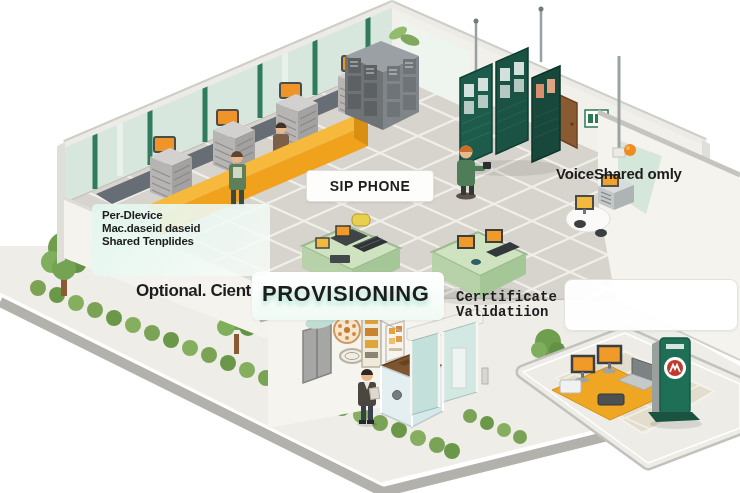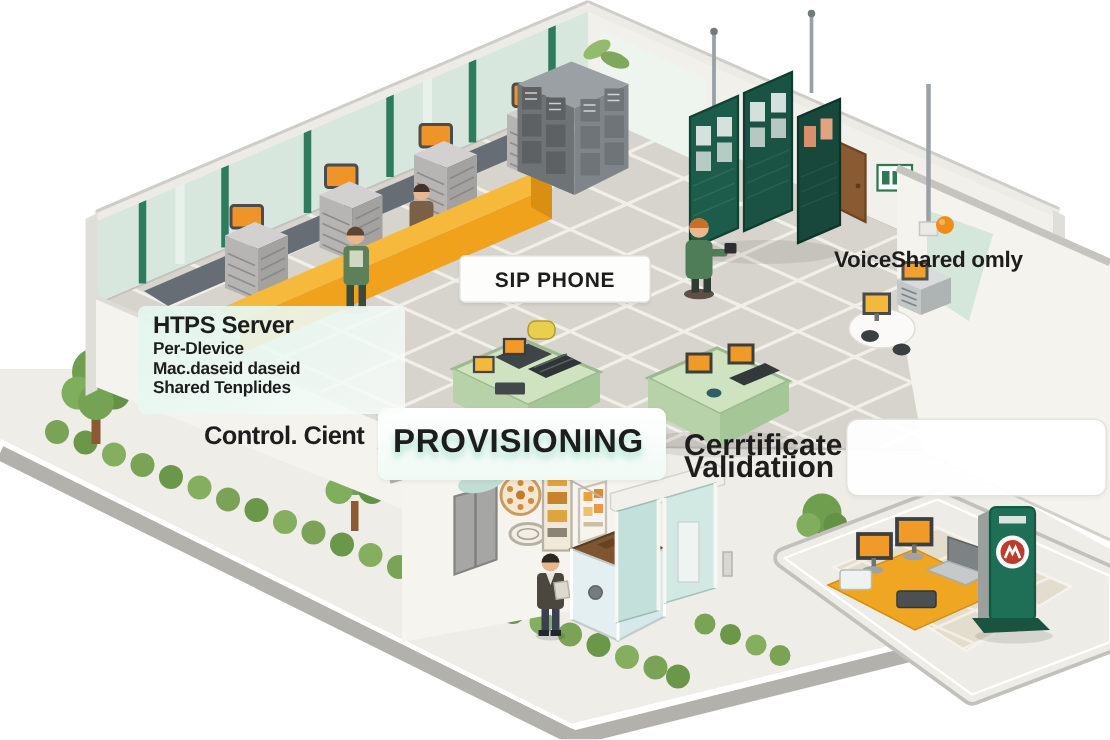--- a/index.html
+++ b/index.html
@@ -13,21 +13,21 @@
   .prov-panel{position:absolute;left:252px;top:272px;width:192px;height:48px;border-radius:6px;
            background:linear-gradient(#ffffff,#f0faf5);box-shadow:0 1px 3px rgba(0,0,0,.06);}
   .lbl-prov{left:262px;top:281px;font-size:22px;letter-spacing:.5px;
            text-shadow:0 4px 5px rgba(110,205,175,.55);}
   .server-panel{position:absolute;left:92px;top:204px;width:178px;height:72px;border-radius:5px;
            background:linear-gradient(135deg,rgba(226,246,238,.95),rgba(249,253,251,.82));
            padding:5px 10px;box-sizing:border-box;}
   .server-title{font-size:16px;font-weight:bold;letter-spacing:-.3px;}
   .server-line{font-size:11.5px;font-weight:bold;line-height:13px;letter-spacing:-.2px;}
   .lbl-optional{left:136px;top:281px;font-size:17px;letter-spacing:-.4px;}
-  .lbl-cert{left:456px;top:290px;font-size:20px;line-height:15px;}
+  .lbl-cert{left:456px;top:290px;font-size:14px;line-height:15px;font-family:Liberation Mono, monospace;}
   .acl-box{position:absolute;left:564px;top:279px;width:174px;height:52px;border-radius:8px;
            background:rgba(255,255,255,.95);border:1px solid #e4e2dc;
            box-shadow:0 1px 3px rgba(0,0,0,.05);padding:8px 0 0 12px;box-sizing:border-box;}
   .acl-line{font-size:14px;font-weight:bold;line-height:17px;}
   .lbl-voice{left:556px;top:165px;font-size:15px;display:flex;letter-spacing:-.2px;}
 </style>
 </head>
 <body>
 
 <div id="stage">
@@ -416,27 +416,26 @@
 
   <line x1="336" y1="296" x2="402" y2="332" stroke="#b9b6b1" stroke-width="1.3"></line>
 </svg>
 
 <div class="lbl lbl-sip">SIP PHONE</div>
 
 <div class="prov-panel"></div>
 <div class="lbl lbl-prov">PROVISIONING</div>
 
 <div class="server-panel">
-  <div class="server-title">HTPS Server</div>
   <div class="server-line">Per-Dlevice</div>
   <div class="server-line">Mac.daseid daseid</div>
   <div class="server-line">Shared Tenplides</div>
 </div>
 
-<div class="lbl lbl-optional">Control. Cient</div>
+<div class="lbl lbl-optional">Optional. Cient</div>
 
 <div class="lbl lbl-cert">
   <div>Cerrtificate</div>
   <div>Validatiion</div>
 </div>
 
 <div class="acl-box">
 </div>
 
 <div class="lbl lbl-voice">

